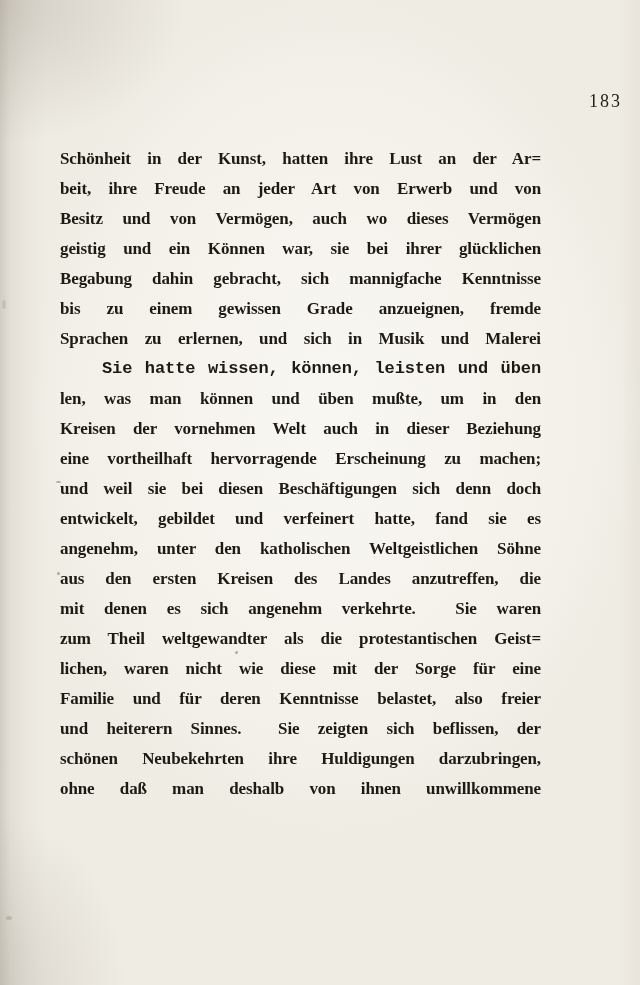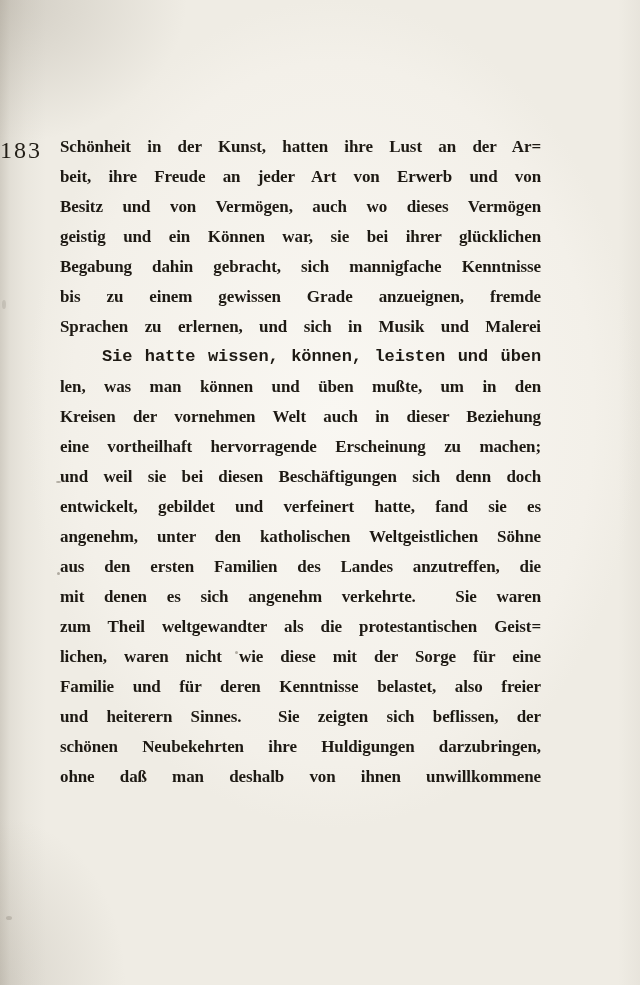--- a/index.html
+++ b/index.html
@@ -20,30 +20,29 @@
       linear-gradient(270deg, rgba(146,138,124,0.08) 0px, rgba(146,138,124,0.0) 22px),
       radial-gradient(closest-side at 52% 42%, #f9f7f2, #f3f0e9 85%, #efece4 100%);
     font-family: "Liberation Serif", serif;
     color: #1d1913;
   }
   .page-number {
     position: absolute;
     top: 91px;
     left: 0;
     width: 622px;
-    text-align: left;
-    font-size: 24px;
+    text-align: right;
+    font-size: 18px;
     font-weight: normal;
     letter-spacing: 2px;
     color: #221e17;
-    margin-top: 46px;
   }
   .text-block {
     position: absolute;
-    top: 132px;
+    top: 144px;
     left: 60px;
     width: 481px;
     font-size: 17px;
     line-height: 30px;
     font-weight: bold;
     letter-spacing: -0.1px;
     word-spacing: 1px;
   }
   .ln {
     height: 30px;
@@ -90,21 +89,21 @@
     </div>
 
     <div>
       <div class="ln indent">Sie hatte wissen, können, leisten und üben wol=</div>
       <div class="ln">len, was man können und üben mußte, um in den</div>
       <div class="ln">Kreisen der vornehmen Welt auch in dieser Beziehung</div>
       <div class="ln">eine vortheilhaft hervorragende Erscheinung zu machen;</div>
       <div class="ln">und weil sie bei diesen Beschäftigungen sich denn doch</div>
       <div class="ln">entwickelt, gebildet und verfeinert hatte, fand sie es</div>
       <div class="ln">angenehm, unter den katholischen Weltgeistlichen Söhne</div>
-      <div class="ln">aus den ersten Familien des Landes anzutreffen, die</div>
+      <div class="ln">aus den ersten Kreisen des Landes anzutreffen, die</div>
       <div class="ln">mit denen es sich angenehm verkehrte.&nbsp; Sie waren</div>
       <div class="ln">zum Theil weltgewandter als die protestantischen Geist=</div>
       <div class="ln">lichen, waren nicht wie diese mit der Sorge für eine</div>
       <div class="ln">Familie und für deren Kenntnisse belastet, also freier</div>
       <div class="ln">und heiterern Sinnes.&nbsp; Sie zeigten sich beflissen, der</div>
       <div class="ln">schönen Neubekehrten ihre Huldigungen darzubringen,</div>
       <div class="ln">ohne daß man deshalb von ihnen unwillkommene</div>
     </div>
 
   </div>

